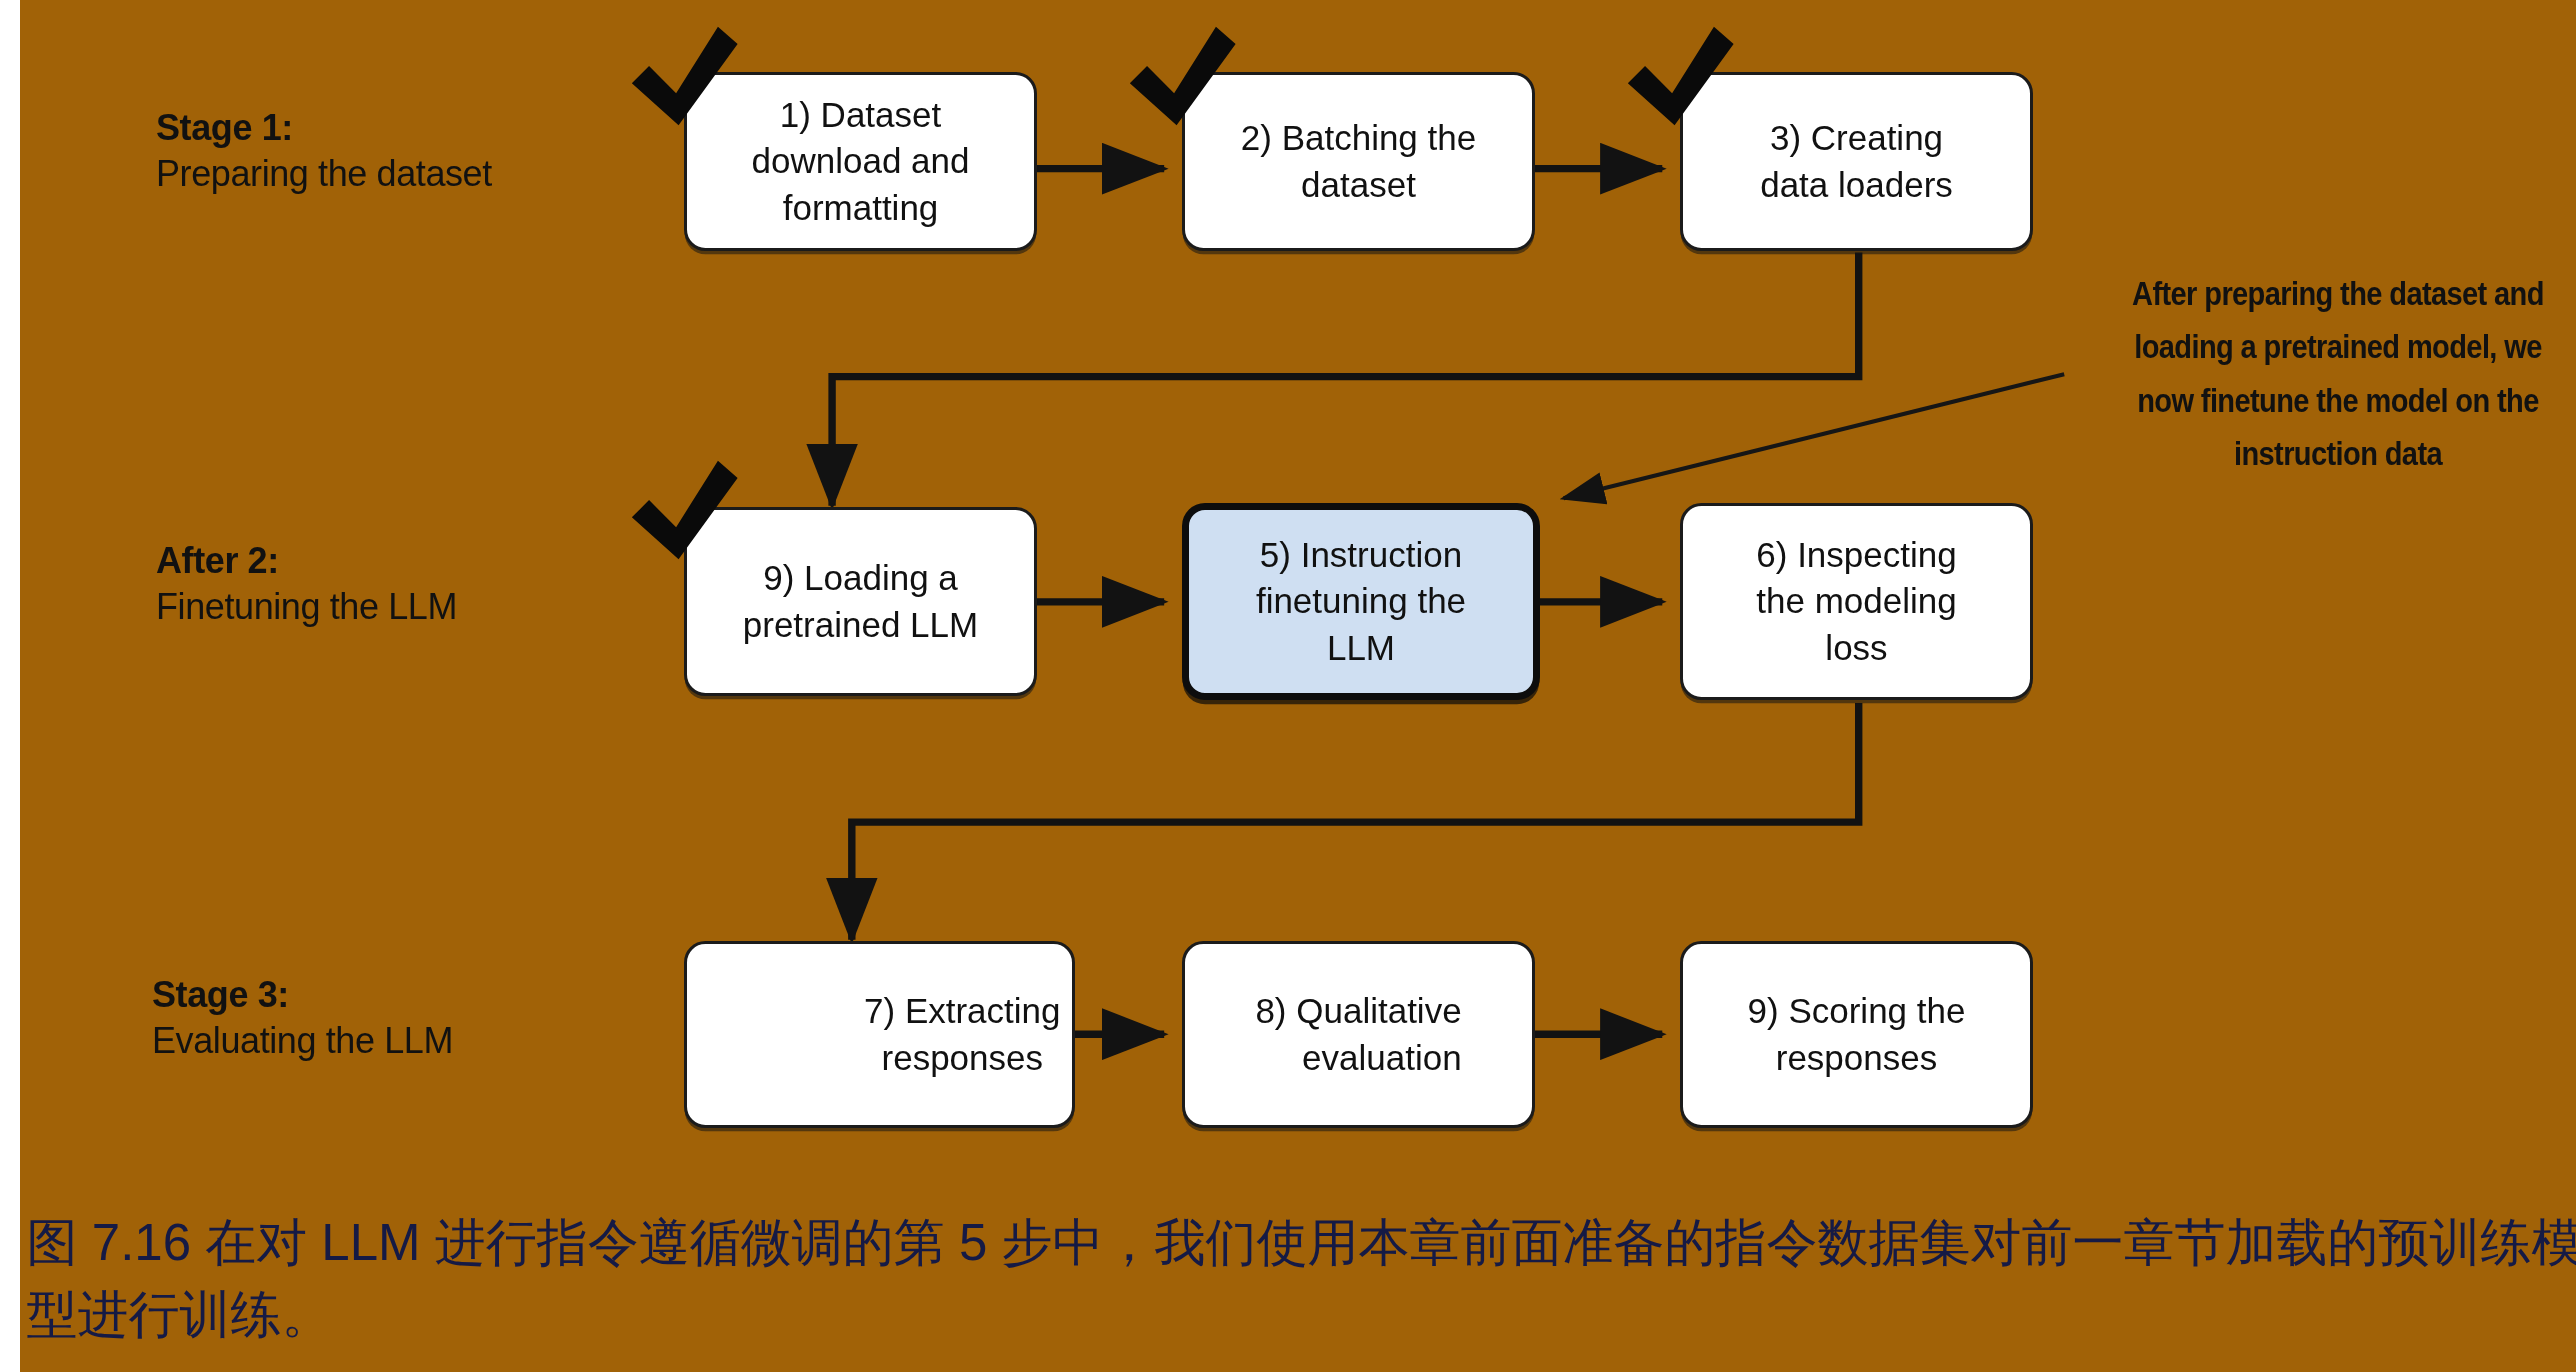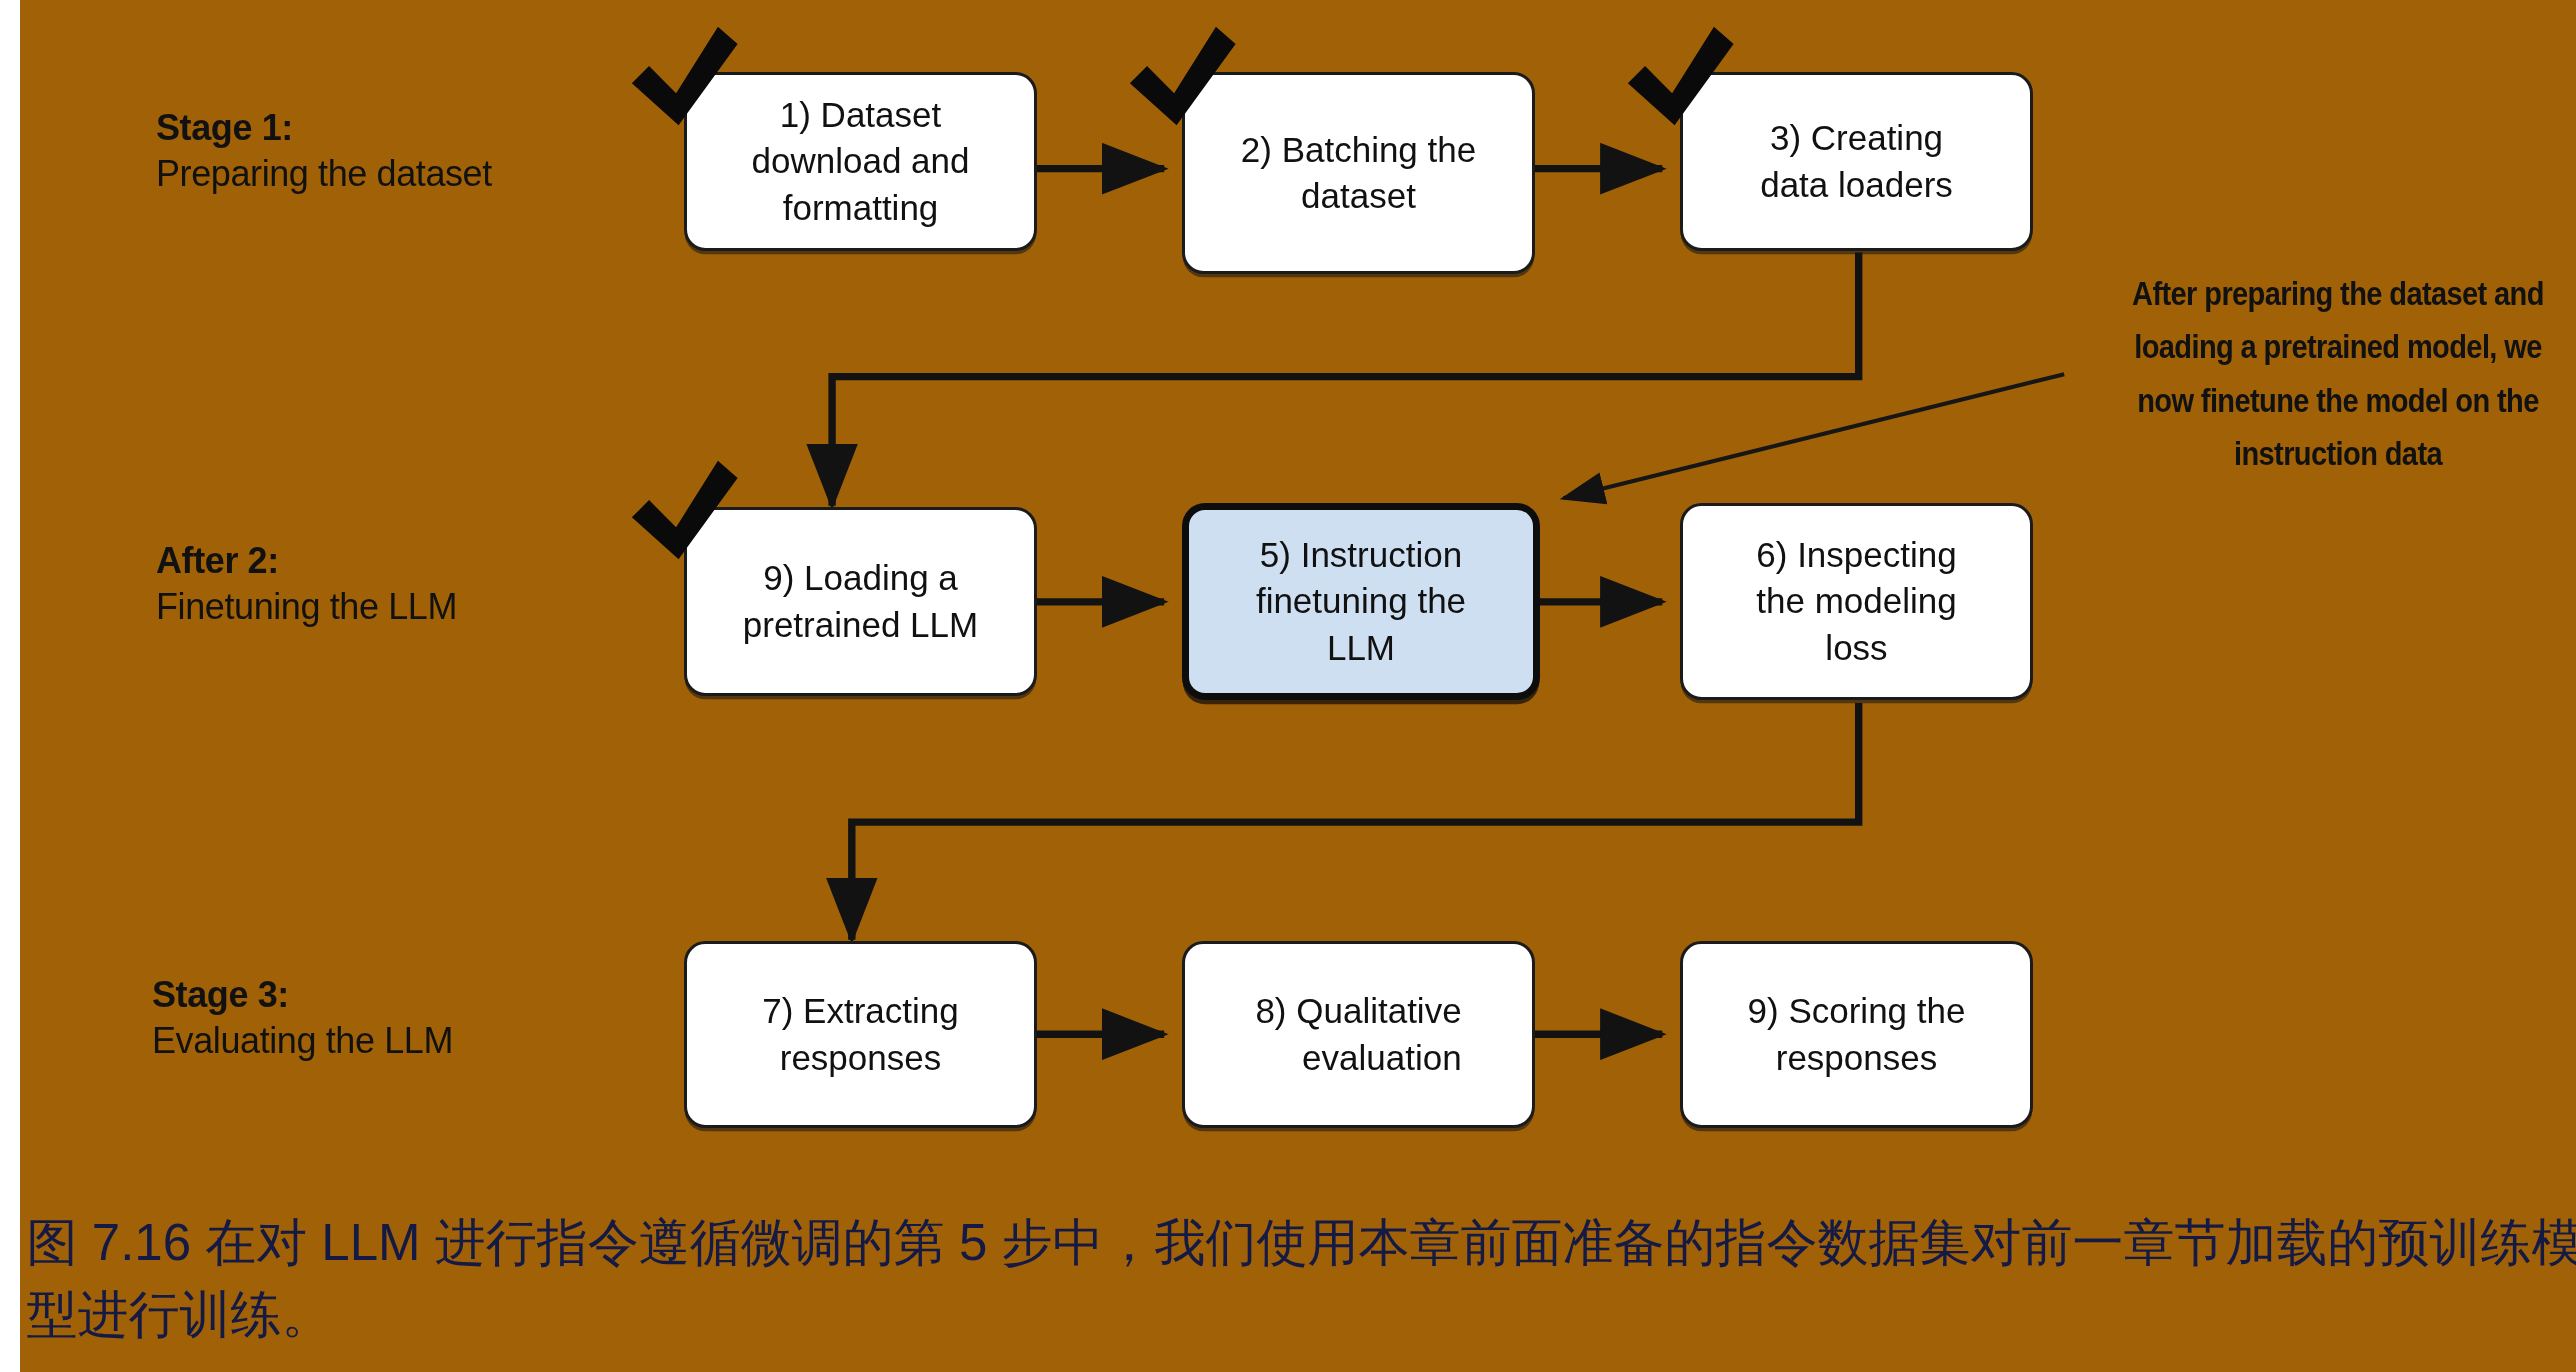--- a/index.html
+++ b/index.html
@@ -154,21 +154,21 @@
     <span class="stage-title">Stage 3:</span>
     <span class="stage-sub">Evaluating the LLM</span>
   </div>
 
   <div class="node" style="left:664px; top:72px; width:353px; height:179px;">
     <span class="node-text">1) Dataset
 download and
 formatting</span>
   </div>
 
-  <div class="node" style="left:1162px; top:72px; width:353px; height:202px;">
+  <div class="node" style="left:1162px; top:72px; width:353px; height:179px;">
     <span class="node-text">2) Batching the
 dataset</span>
   </div>
 
   <div class="node" style="left:1660px; top:72px; width:353px; height:179px;">
     <span class="node-text">3) Creating
 data loaders</span>
   </div>
 
   <div class="node" style="left:664px; top:507px; width:353px; height:189px;">
@@ -181,21 +181,21 @@
 finetuning the
 LLM</span>
   </div>
 
   <div class="node" style="left:1660px; top:503px; width:353px; height:197px;">
     <span class="node-text">6) Inspecting
 the modeling
 loss</span>
   </div>
 
-  <div class="node" style="left:664px; top:941px; width:353px; height:187px;">
+  <div class="node" style="left:664px; top:941px; width:391px; height:187px;justify-content:flex-end;">
     <span class="node-text">7) Extracting
 responses</span>
   </div>
 
   <div class="node" style="left:1162px; top:941px; width:353px; height:187px;text-align:right;">
     <span class="node-text">8) Qualitative
 evaluation</span>
   </div>
 
   <div class="node" style="left:1660px; top:941px; width:353px; height:187px;">

